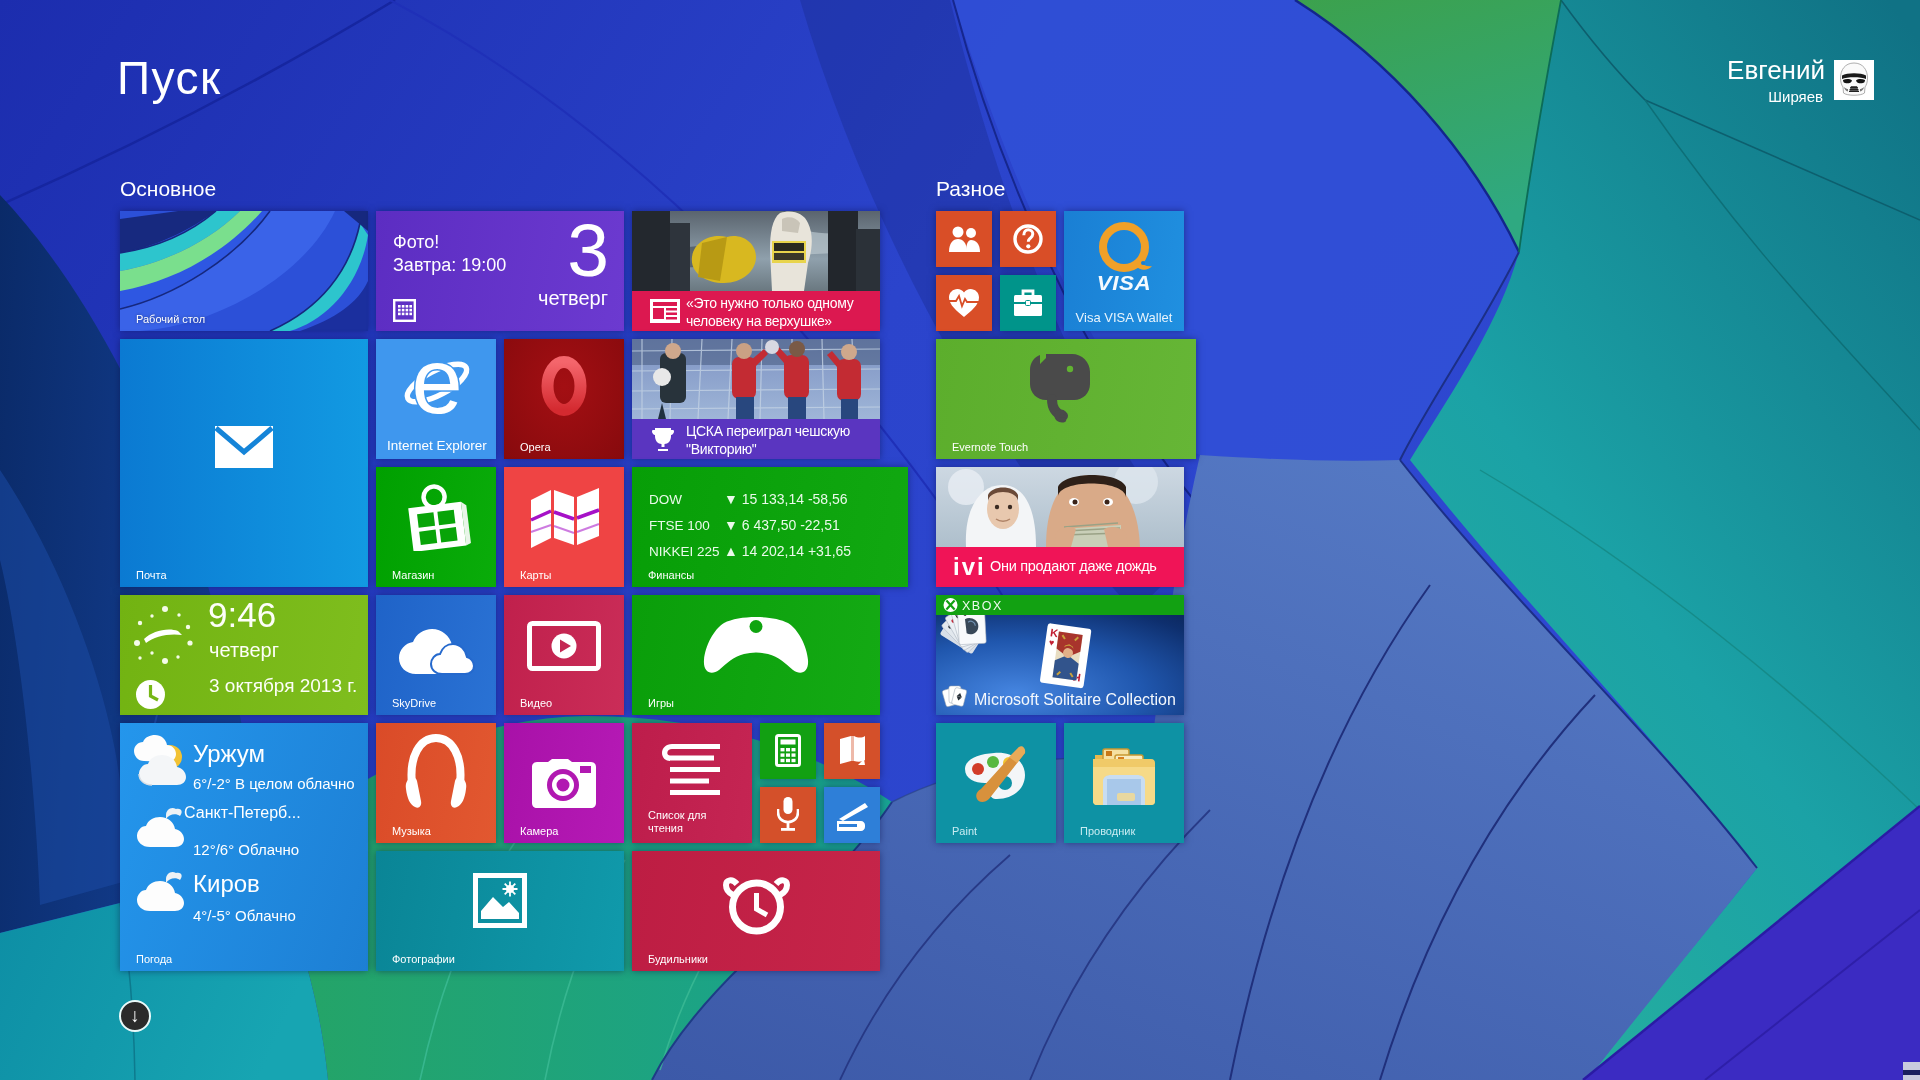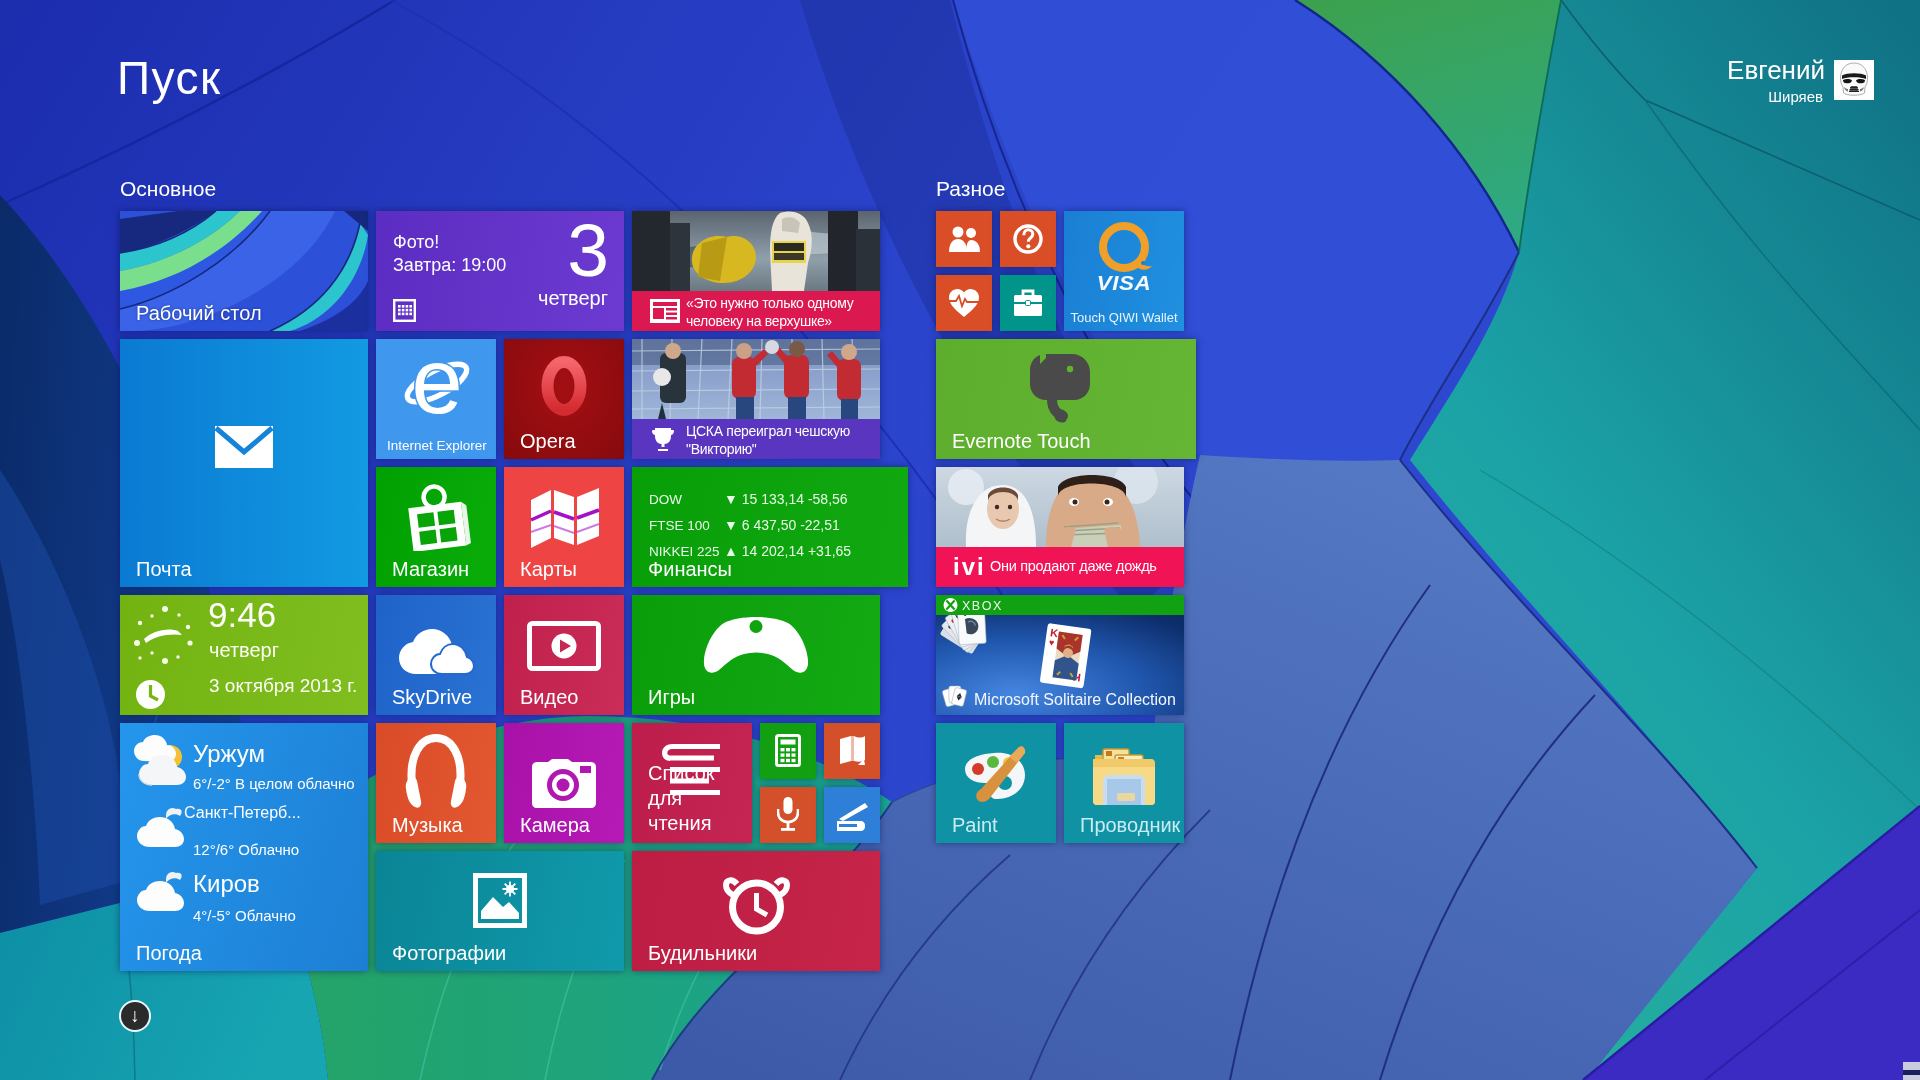--- a/index.html
+++ b/index.html
@@ -1,16 +1,16 @@
 <!DOCTYPE html>
 <html><head><meta charset="utf-8"><style>
 html,body{margin:0;padding:0;width:1920px;height:1080px;overflow:hidden;background:#2a41c6;font-family:"Liberation Sans",sans-serif;}
 #bg{position:absolute;left:0;top:0;width:1920px;height:1080px;}
 .t{position:absolute;overflow:hidden;box-shadow:0 0 7px rgba(10,14,70,0.5);}
-.lbl{position:absolute;left:16px;bottom:6px;font-size:20px;color:#fff;letter-spacing:0px;}
+.lbl{position:absolute;left:16px;bottom:6px;font-size:11px;color:#fff;letter-spacing:0px;}
 .hdr{position:absolute;color:#fff;}
 </style></head>
 <body>
 <svg id="bg" viewBox="0 0 1920 1080" preserveAspectRatio="none">
 <defs>
 <linearGradient id="gBlue" x1="0" y1="0" x2="1" y2="0.35">
  <stop offset="0" stop-color="#1c2dae"></stop>
         <stop offset="0.5" stop-color="#2b44cc"></stop>
         <stop offset="1" stop-color="#2f49d2"></stop>
 </linearGradient>
@@ -473,21 +473,21 @@
 <rect x="12.5" y="11.5" width="5" height="5" rx="1" fill="#fff" stroke="#00948a" stroke-width="1"></rect>
 </svg>
   </div>
 <div class="t" id="visa" style="left:1064px;top:211px;width:120px;height:120px;background:linear-gradient(100deg,#1a7fd4,#2090e0);">
 <svg style="position:absolute;left:30px;top:8px;" width="60" height="60" viewBox="0 0 60 60">
 <circle cx="30" cy="28" r="21" fill="none" stroke="#f0a028" stroke-width="8"></circle>
 <path d="M44,42 C48,46 54,48 58,47 C54,52 46,52 42,47 Z" fill="#f0a028"></path>
 <circle cx="49" cy="44" r="2" fill="#1a7fd4"></circle>
 </svg>
 <div style="position:absolute;left:0;top:61px;width:120px;text-align:center;font-size:20px;font-weight:bold;font-style:italic;color:#f4fafe;letter-spacing:0.5px;transform:scaleX(1.12);">VISA</div>
-<div style="position:absolute;left:0;top:99px;width:120px;text-align:center;font-size:13px;color:#e8f4fc;">Touch QIWI Wallet</div>
+<div style="position:absolute;left:0;top:99px;width:120px;text-align:center;font-size:13px;color:#e8f4fc;">Visa VISA Wallet</div>
 </div>
 <div class="t" id="evernote" style="left:936px;top:339px;width:248px;height:120px;background:linear-gradient(100deg,#5cae2c,#66b636);padding-left:12px;">
 <svg style="position:absolute;left:92px;top:11px;" width="64" height="74" viewBox="0 0 64 74">
 <path d="M18,4 L44,4 C54,4 62,12 62,22 L62,34 C62,43 55,50 46,50 L18,50 C9,50 2,43 2,34 L2,20 C2,13 6,7 12,5 L12,14 L18,8 Z" fill="#4a4a4a"></path>
 <path d="M24,49 C24,58 28,64 35,66" stroke="#4a4a4a" stroke-width="10" fill="none" stroke-linecap="round"></path>
 <path d="M36,70 C31,71 28,68 29,64.5 C30,61.5 34,61 36,63" stroke="#4a4a4a" stroke-width="4.5" fill="none" stroke-linecap="round"></path>
 <circle cx="42" cy="19" r="3.2" fill="#61b231"></circle>
 </svg>
 <span class="lbl">Evernote Touch</span>
   </div>

